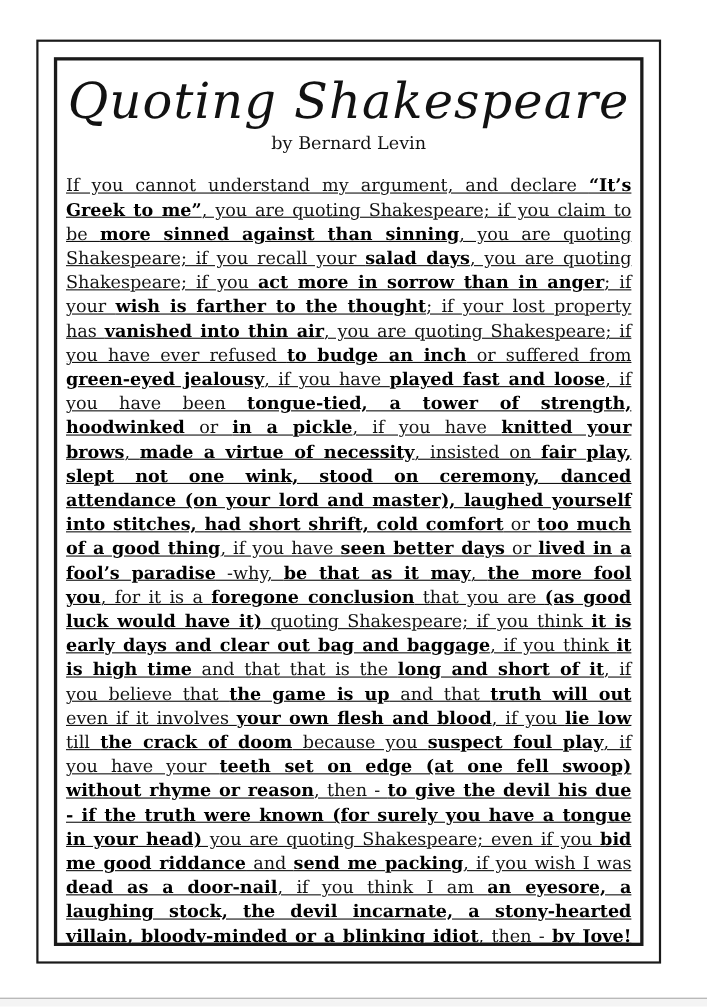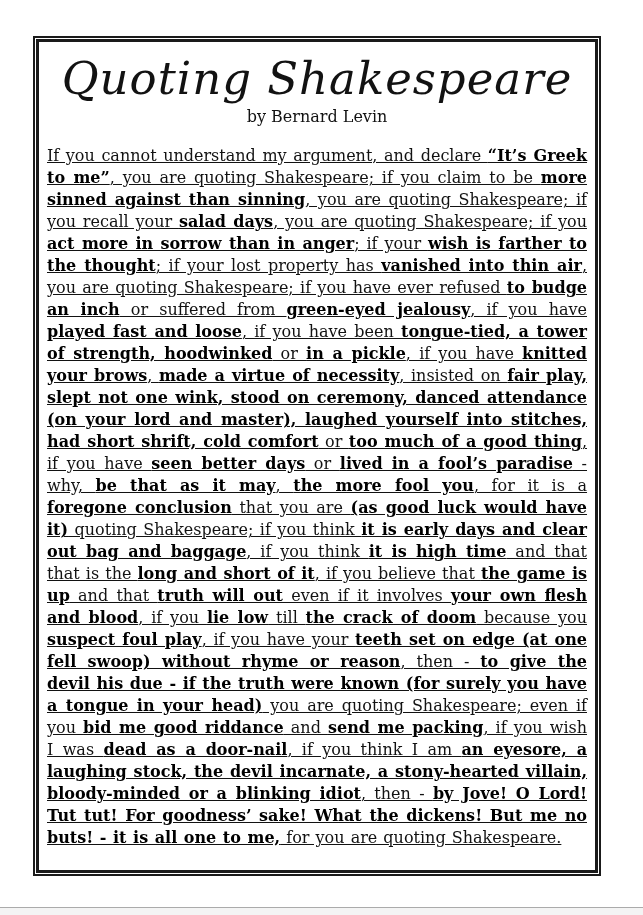--- a/index.html
+++ b/index.html
@@ -10,21 +10,21 @@
     overflow: hidden;
     font-family: "DejaVu Serif", serif;
     color: var(--text-color, #121212);
   }
   .doc-frame {
     position: absolute;
     left: 33px; top: 36px;
     width: 568px; height: 840px;
     box-sizing: border-box;
     border: 2px solid var(--border-color, #1a1a1a);
-    padding: 1px;
+    padding: 14px;
     background: #ffffff;
   }
   .doc-inner {
     width: 100%; height: 100%;
     box-sizing: border-box;
     border: 3px solid var(--border-color, #1a1a1a);
     padding: 4px 8px 0 8px;
     overflow: hidden;
   }
   .title {

